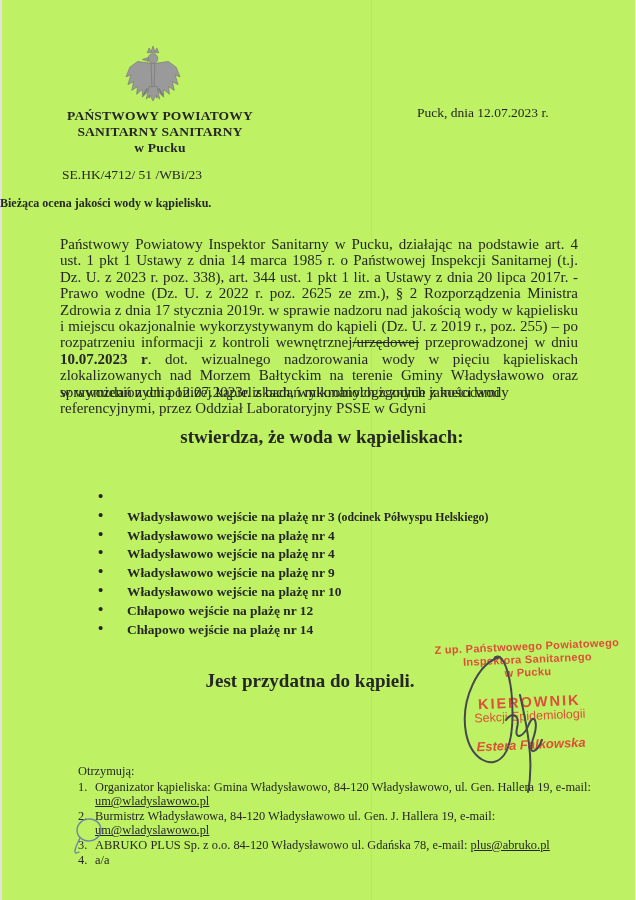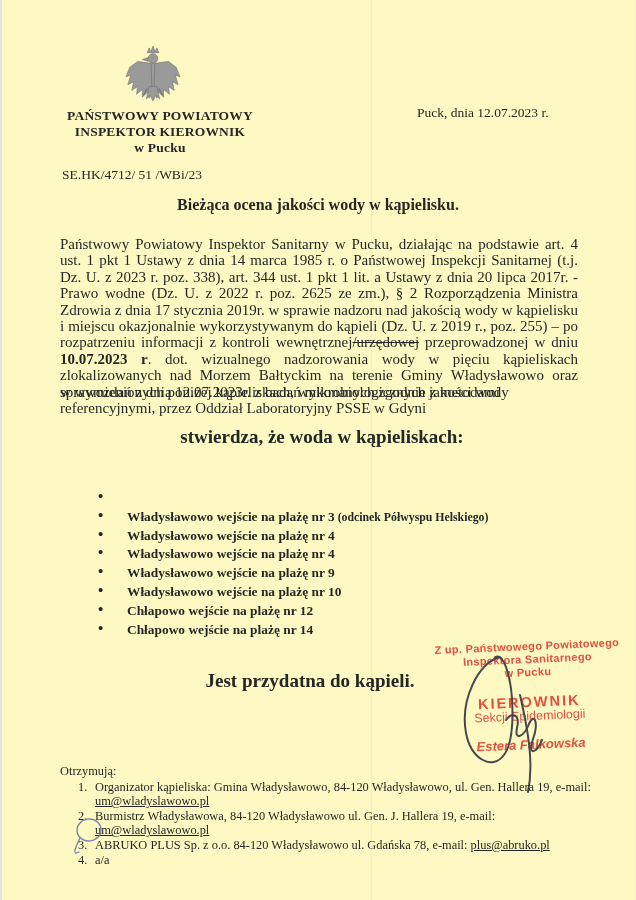--- a/index.html
+++ b/index.html
@@ -1,34 +1,34 @@
 <!DOCTYPE html>
 <html lang="pl"><head>
 <meta charset="utf-8">
 <style>
   html,body{margin:0;padding:0;background:#d8d8d8;}
   .page{
     position:relative;
     width:636px;height:900px;
     margin:0 auto;
-    background:#fef9c3;
+    background:#bef264;
     overflow:hidden;
     font-family:"Liberation Serif", serif;
     color:#262626;
     box-shadow:inset 2px 0 0 #e2e2e1, inset -1px 0 0 #efefee;
   }
   .fold-line{position:absolute;left:371px;top:0;width:1px;height:900px;background:rgba(60,60,60,0.05);}
   .emblem{position:absolute;left:124px;top:44px;width:58px;height:60px;}
   .org-block{position:absolute;left:40px;top:108px;width:240px;text-align:center;
              font-weight:bold;font-size:13.5px;line-height:15.5px;letter-spacing:.2px;}
   .org-line3{margin-top:1px;}
   .date-line{position:absolute;left:417px;top:105px;font-size:13.5px;}
   .ref-number{position:absolute;left:62px;top:167px;font-size:13.5px;}
-  .doc-title{position:absolute;left:0;top:196px;width:636px;text-align:center;
-             font-size:16px;font-weight:bold;}
+  .doc-title{position:absolute;left:0;top:196px;width:636px;text-align:left;
+             font-size:12px;font-weight:bold;}
   .para{position:absolute;left:60px;width:518px;font-size:15px;line-height:16.4px;
         text-align:justify;}
   .para1{top:236px;}
   .para2{top:384px;text-align:left;}
   .struck{text-decoration:line-through;}
   .bold-date{font-weight:bold;}
   .subheading{position:absolute;left:4px;top:426px;width:636px;text-align:center;
               font-size:19px;font-weight:bold;}
   .beach-list{position:absolute;left:0;top:490px;width:600px;margin:0;padding:0;list-style:none;}
   .beach-list li{position:relative;padding-left:127px;height:18.8px;font-size:13.4px;font-weight:bold;}
@@ -38,21 +38,21 @@
               font-size:19px;font-weight:bold;}
   .stamp{position:absolute;left:427px;top:640px;width:204px;text-align:center;
          font-family:"Liberation Sans", sans-serif;color:#e04234;
          transform:rotate(-2.5deg);opacity:.92;}
   .stamp-l1{font-size:11px;line-height:13px;font-weight:bold;letter-spacing:.3px;}
   .stamp-title{margin-top:15px;font-size:14.5px;font-weight:bold;letter-spacing:2px;}
   .stamp-section{font-size:12.5px;line-height:13px;}
   .stamp-name{margin-top:14px;font-size:13px;font-weight:bold;font-style:italic;}
   .signature{position:absolute;left:440px;top:645px;width:130px;height:160px;}
   .footer{position:absolute;left:60px;top:764px;width:545px;font-size:12.4px;line-height:14.6px;}
-  .dist-label{margin-bottom:1px;}
+  .dist-label{margin-bottom:1px;margin-left:18px;}
   .dist-item{position:relative;padding-left:35px;}
   .dist-num{position:absolute;left:18px;}
   .email{text-decoration:underline;}
   .blue-circle{position:absolute;left:66px;top:812px;width:44px;height:52px;}
 </style>
 </head>
 <body>
 
 <div class="page">
 
@@ -69,21 +69,21 @@
       <path d="M26,44 L34,44 L37,57 L33,53 L30,59 L27,53 L23,57 Z"></path>
     </g>
     <g stroke="#6f6f6f" stroke-width="1.2" fill="none">
       <path d="M24,46 L20,53"></path>
         <path d="M36,46 L40,53"></path>
     </g>
   </svg>
 
   <div class="org-block">
     <div>PAŃSTWOWY POWIATOWY</div>
-    <div>INSPEKTOR KIEROWNIK</div>
+    <div>SANITARNY SANITARNY</div>
     <div class="org-line3">w Pucku</div>
   </div>
   <div class="date-line">Puck, dnia   12.07.2023 r.</div>
   <div class="ref-number">SE.HK/4712/ 51 /WBi/23</div>
 
   <div class="doc-title">Bieżąca ocena jakości wody w kąpielisku.</div>
 
   <div class="para para1"><span>Państwowy Powiatowy Inspektor Sanitarny w Pucku, działając na podstawie art. 4 ust. 1 pkt 1 Ustawy z dnia 14 marca 1985 r. o Państwowej Inspekcji Sanitarnej (t.j. Dz. U.  z 2023 r. poz. 338), art. 344 ust. 1 pkt 1 lit. a Ustawy z dnia 20 lipca 2017r. - Prawo wodne (Dz. U. z 2022 r. poz. 2625 ze zm.), § 2 Rozporządzenia Ministra Zdrowia z dnia 17 stycznia 2019r. w sprawie nadzoru nad jakością wody w kąpielisku i miejscu okazjonalnie wykorzystywanym do kąpieli (Dz. U. z 2019 r., poz. 255) – po rozpatrzeniu informacji z kontroli wewnętrznej</span><span class="struck">/urzędowej</span><span> przeprowadzonej w dniu </span><span class="bold-date">10.07.2023 r</span><span>. dot. wizualnego nadzorowania wody w pięciu kąpieliskach zlokalizowanych nad Morzem Bałtyckim na terenie Gminy Władysławowo oraz sprawozdań z dnia 12.07.2023r. z badań mikrobiologicznych jakości wody</span></div>
   <div class="para para2">w wymienionych poniżej kąpieliskach, wykonanych zgodnie z metodami referencyjnymi, przez Oddział Laboratoryjny PSSE w Gdyni</div>
 

